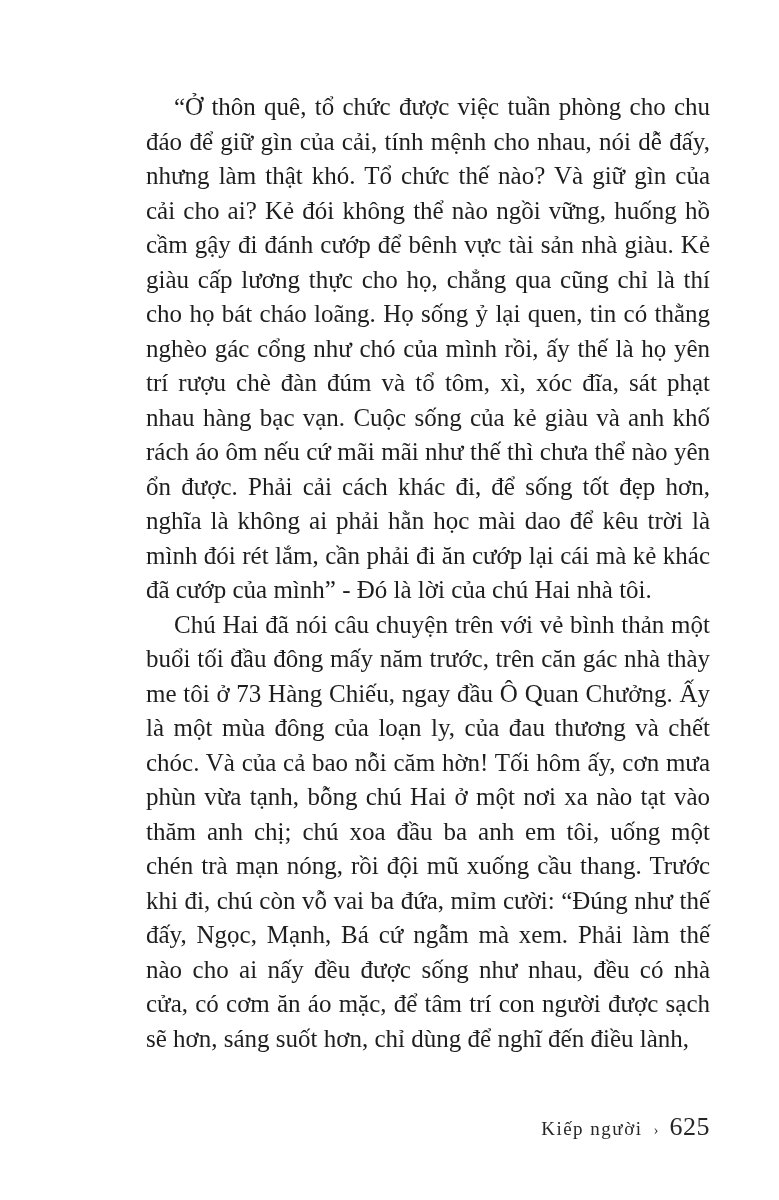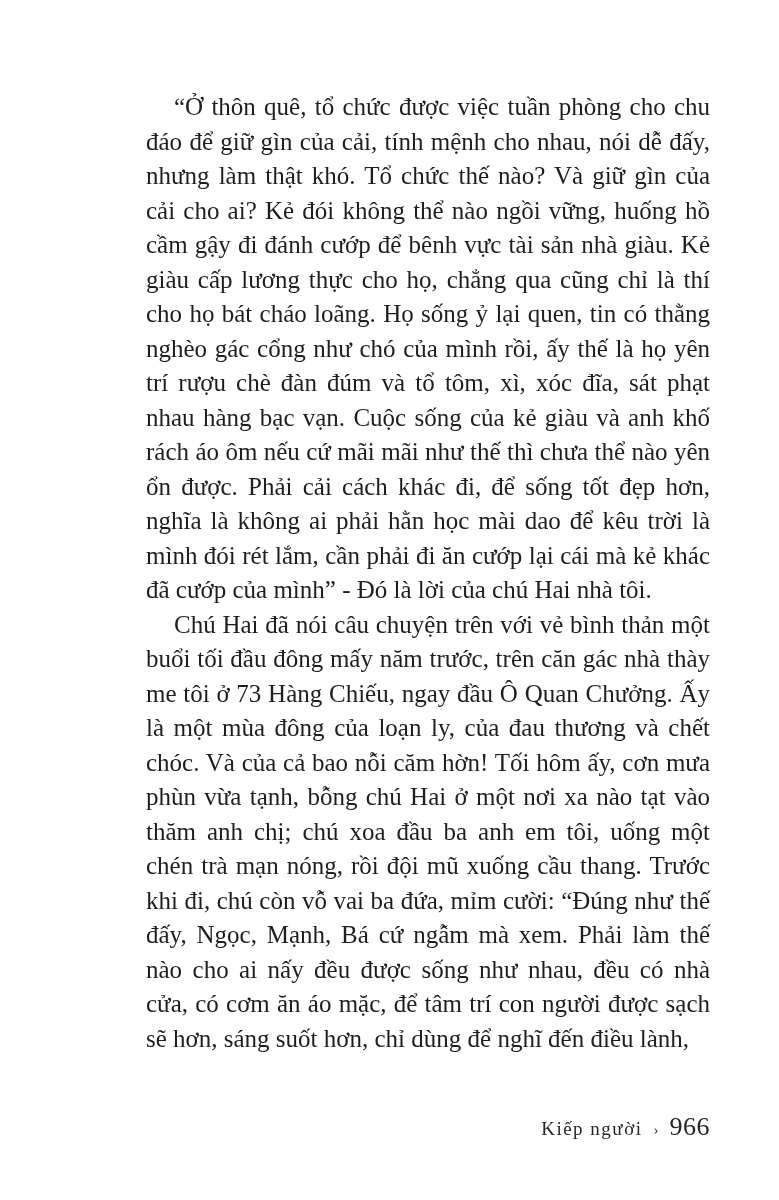--- a/index.html
+++ b/index.html
@@ -63,15 +63,15 @@
 <body>
 
 <div class="page">
   <div class="text-block">
     <p class="para">“Ở thôn quê, tổ chức được việc tuần phòng cho chu đáo để giữ gìn của cải, tính mệnh cho nhau, nói dễ đấy, nhưng làm thật khó. Tổ chức thế nào? Và giữ gìn của cải cho ai? Kẻ đói không thể nào ngồi vững, huống hồ cầm gậy đi đánh cướp để bênh vực tài sản nhà giàu. Kẻ giàu cấp lương thực cho họ, chẳng qua cũng chỉ là thí cho họ bát cháo loãng. Họ sống ỷ lại quen, tin có thằng nghèo gác cổng như chó của mình rồi, ấy thế là họ yên trí rượu chè đàn đúm và tổ tôm, xì, xóc đĩa, sát phạt nhau hàng bạc vạn. Cuộc sống của kẻ giàu và anh khố rách áo ôm nếu cứ mãi mãi như thế thì chưa thể nào yên ổn được. Phải cải cách khác đi, để sống tốt đẹp hơn, nghĩa là không ai phải hằn học mài dao để kêu trời là mình đói rét lắm, cần phải đi ăn cướp lại cái mà kẻ khác đã cướp của mình” - Đó là lời của chú Hai nhà tôi.</p>
     <p class="para">Chú Hai đã nói câu chuyện trên với vẻ bình thản một buổi tối đầu đông mấy năm trước, trên căn gác nhà thày me tôi ở 73 Hàng Chiếu, ngay đầu Ô Quan Chưởng. Ấy là một mùa đông của loạn ly, của đau thương và chết chóc. Và của cả bao nỗi căm hờn! Tối hôm ấy, cơn mưa phùn vừa tạnh, bỗng chú Hai ở một nơi xa nào tạt vào thăm anh chị; chú xoa đầu ba anh em tôi, uống một chén trà mạn nóng, rồi đội mũ xuống cầu thang. Trước khi đi, chú còn vỗ vai ba đứa, mỉm cười: “Đúng như thế đấy, Ngọc, Mạnh, Bá cứ ngẫm mà xem. Phải làm thế nào cho ai nấy đều được sống như nhau, đều có nhà cửa, có cơm ăn áo mặc, để tâm trí con người được sạch sẽ hơn, sáng suốt hơn, chỉ dùng để nghĩ đến điều lành,</p>
   </div>
   <div class="footer">
     <span class="running-title">Kiếp người</span>
     <span class="separator">›</span>
-    <span class="page-number">966</span>
+    <span class="page-number">625</span>
   </div>
 </div>
 
 </body></html>

